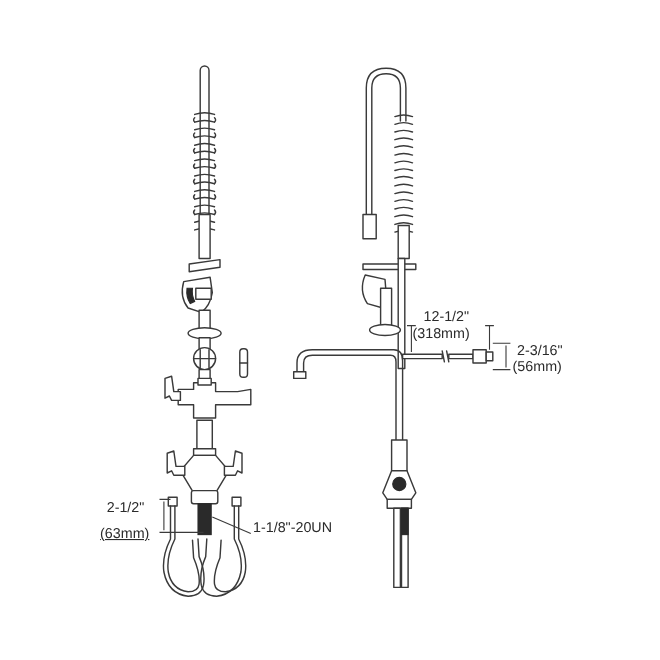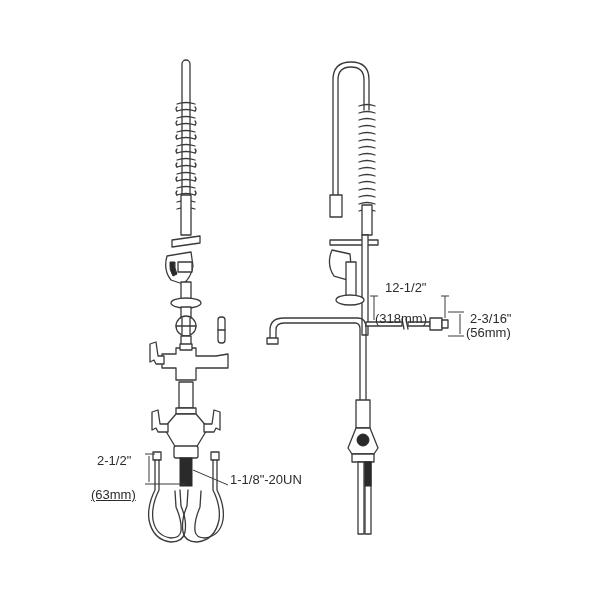--- a/index.html
+++ b/index.html
@@ -123,18 +123,18 @@
     <rect class="lf" x="358" y="462" width="6" height="72"></rect>
     <rect class="lf" x="365" y="462" width="6" height="72"></rect>
     <rect class="dk" x="365" y="462" width="6" height="24"></rect>
 
     <path class="dim" d="M370 296 h8 M441 296 h8 M374 296 v24 M445 296 v22"></path>
     <path class="dim" d="M448 312 h16 M448 336 h16 M460 314 v20"></path>
   </g>
 </svg>
 
 <div class="lbl" style="left:97px; top:454px;">2-1/2"</div>
-<div class="lbl" style="left:91px; top:488px;text-decoration:underline;">(63mm)</div>
+<div class="lbl" style="left:91px; top:478px;text-decoration:underline;">(63mm)</div>
 <div class="lbl" style="left:230px; top:473px;">1-1/8"-20UN</div>
 <div class="lbl" style="left:385px; top:281px;">12-1/2"</div>
-<div class="lbl" style="left:375px; top:312px;">(318mm)</div>
+<div class="lbl" style="left:375px; top:296px;">(318mm)</div>
 <div class="lbl" style="left:470px; top:312px;">2-3/16"</div>
 <div class="lbl" style="left:466px; top:326px;">(56mm)</div>
 
 </body></html>

